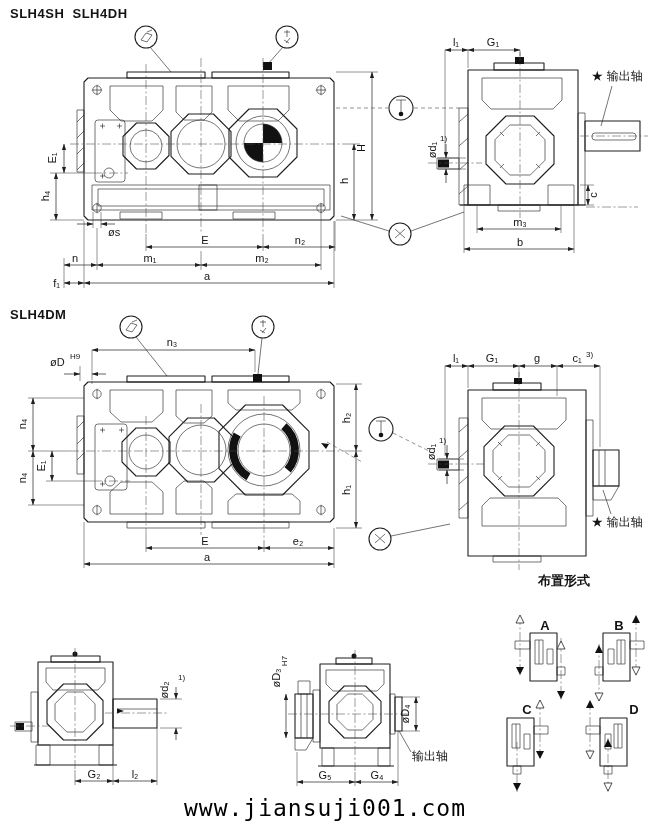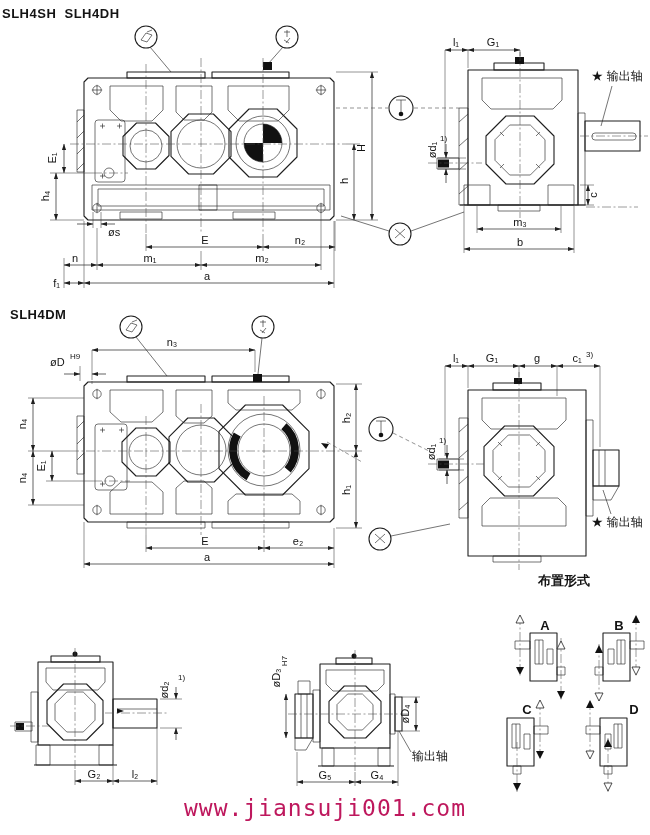--- a/index.html
+++ b/index.html
@@ -2,21 +2,21 @@
 <html><head>
 <meta charset="utf-8">
 <style>
   html,body{margin:0;padding:0;background:#e8e8e8}
   .page{position:relative;width:650px;height:835px;background:#ffffff;
         font-family:"Liberation Sans",sans-serif;overflow:hidden}
   .t{position:absolute;color:#141414;white-space:pre}
   .bold{font-weight:bold}
   .footer{position:absolute;left:0;top:795px;width:650px;text-align:center;
           font-family:"DejaVu Sans Mono",monospace;font-size:23px;
-          letter-spacing:1px;color:#be185d}
+          letter-spacing:1px;color:#000000}
   svg{position:absolute;left:0;top:0}
   .ln{fill:none;stroke:#1f1f1f;stroke-width:1.1;stroke-linejoin:round}
   .thin{fill:none;stroke:#2a2a2a;stroke-width:0.65;stroke-linejoin:round}
   .dim{fill:none;stroke:#1f1f1f;stroke-width:0.7}
   .ext{fill:none;stroke:#3a3a3a;stroke-width:0.55}
   .cl{fill:none;stroke:#4a4a4a;stroke-width:0.55;stroke-dasharray:9 2.5 2 2.5}
   .dsh{fill:none;stroke:#4a4a4a;stroke-width:0.6;stroke-dasharray:4 3}
   .blk{fill:#111;stroke:none}
   .wht{fill:#fff;stroke:#1f1f1f;stroke-width:0.8}
   text{font-family:"Liberation Sans",sans-serif;font-size:11px;fill:#141414}
@@ -466,21 +466,21 @@
     <path class="blk" d="M590,700 l-4,8 h8 z"></path>
     <path class="wht" d="M590,759 l-4,-8 h8 z"></path>
     <rect class="thin" x="604" y="766" width="8" height="8"></rect>
     <path class="cl" d="M608,738 V792"></path>
     <path class="blk" d="M608,739 l-4,8 h8 z"></path>
     <path class="wht" d="M608,791 l-4,-8 h8 z"></path>
   </g>
 </g>
 </svg>
 
-<div class="t bold" style="left:2px;top:6px;font-size:13px;letter-spacing:0.5px">SLH4SH  SLH4DH</div>
+<div class="t bold" style="left:10px;top:6px;font-size:13px;letter-spacing:0.5px">SLH4SH  SLH4DH</div>
 
 <div class="t bold" style="left:10px;top:307px;font-size:13px;letter-spacing:0.5px">SLH4DM</div>
 
 
 
 
 <div class="t bold" style="left:538px;top:572px;font-size:13px">布置形式</div>
 
 <div class="footer">www.jiansuji001.com</div>
 

